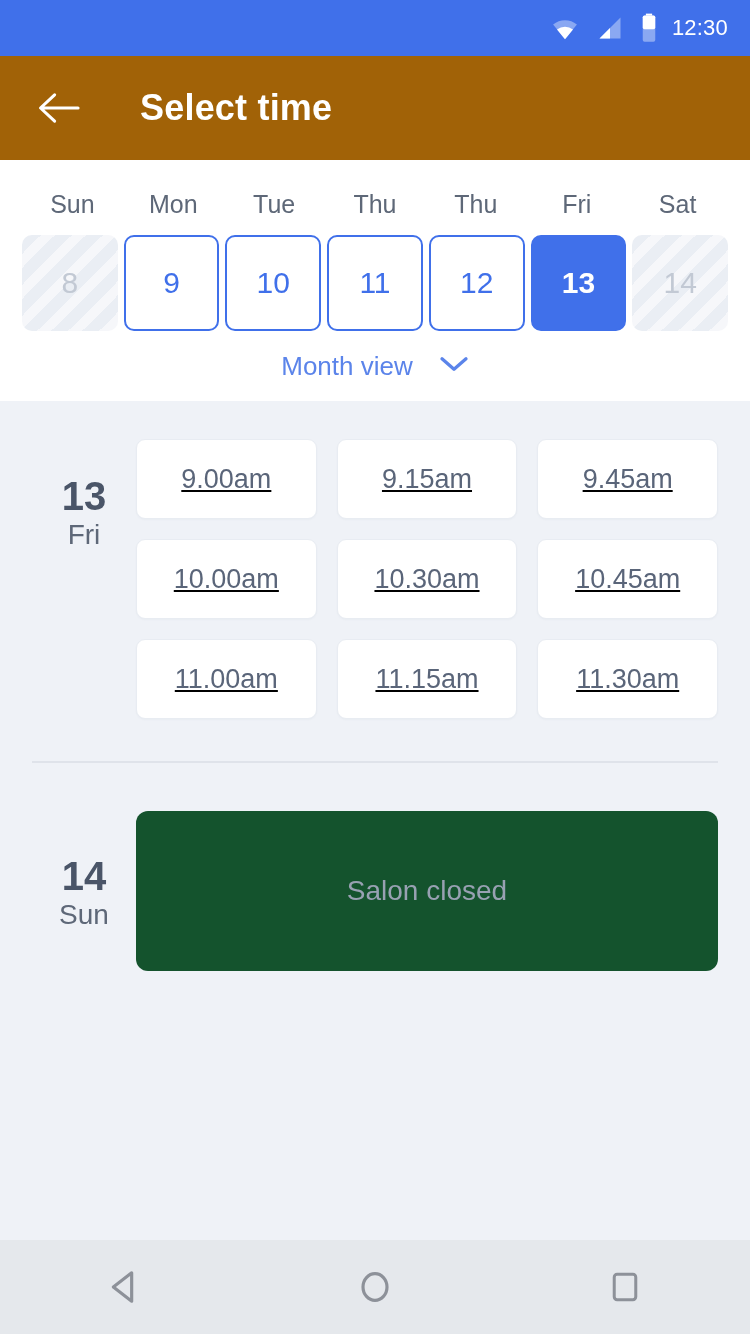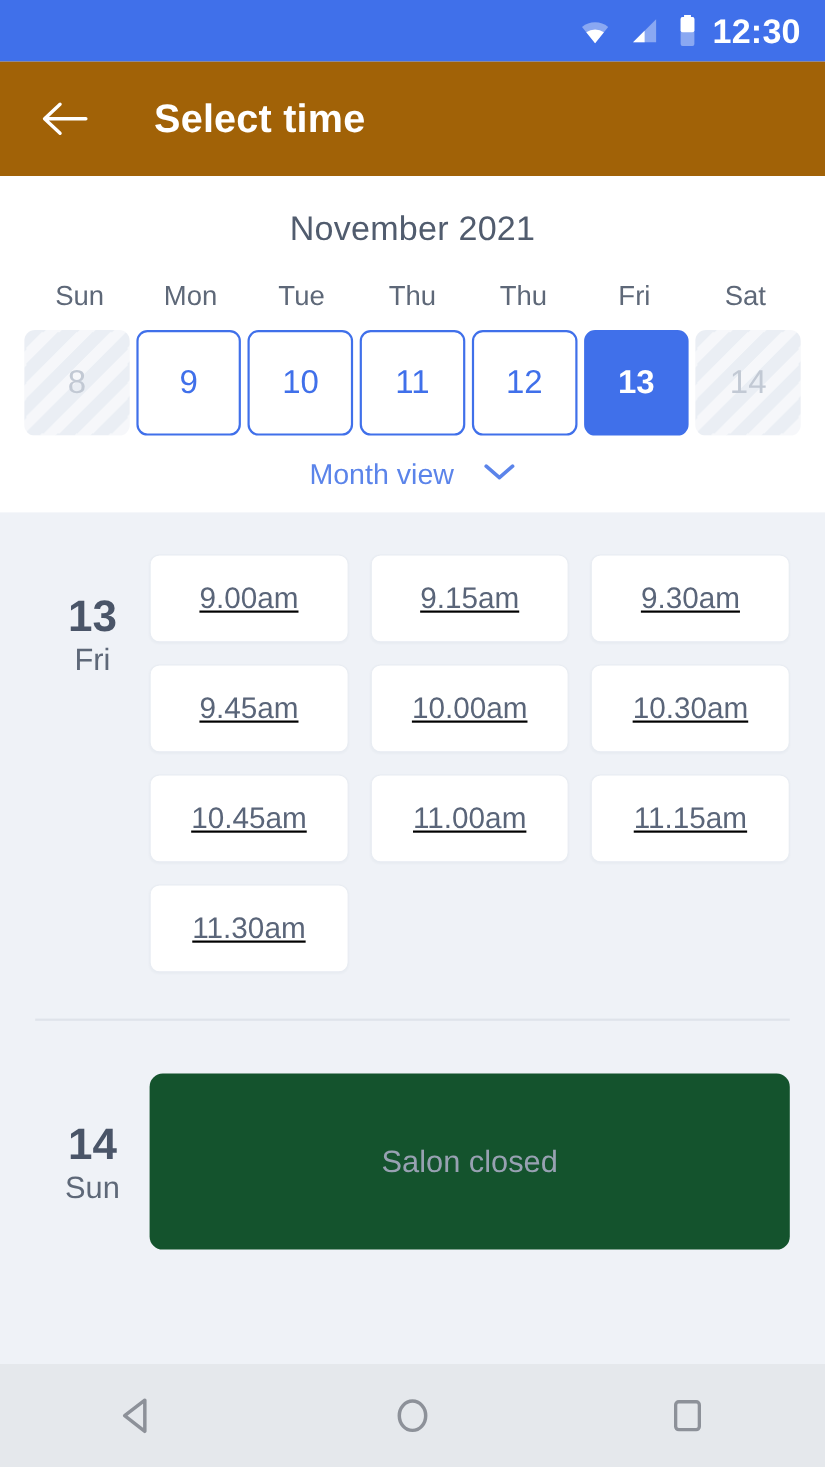--- a/index.html
+++ b/index.html
@@ -40,22 +40,22 @@
     align-items: center;
     gap: 16px;
   }
   .si {
     display: flex;
     align-items: center;
     justify-content: center;
   }
   .status-time {
     color: #ffffff;
-    font-size: 31px;
-    font-weight: bold;
+    font-size: 22px;
+    font-weight: normal;
     letter-spacing: 0.2px;
     margin-left: 14px;
     line-height: 1;
   }
 
   
   .app-bar {
     height: 104px;
     background: #a16207;
     display: flex;
@@ -283,21 +283,20 @@
   <div class="app-bar">
     <div class="back-btn">
       <svg width="44" height="34" viewBox="0 0 30 22">
         <path d="M12 2 L2.4 11 L12 20 M2.6 11 L28 11" fill="none" stroke="#ffffff" stroke-width="2.1" stroke-linecap="round" stroke-linejoin="round"></path>
       </svg>
     </div>
     <span class="app-title">Select time</span>
   </div>
 
   <div class="calendar-card">
-    <div class="month-title">November 2021</div>
 
     <div class="weekday-row">
       <span class="weekday">Sun</span>
       <span class="weekday">Mon</span>
       <span class="weekday">Tue</span>
       <span class="weekday">Thu</span>
       <span class="weekday">Thu</span>
       <span class="weekday">Fri</span>
       <span class="weekday">Sat</span>
     </div>
@@ -325,21 +324,20 @@
   <div class="slots-area">
 
     <div class="day-group">
       <div class="day-label">
         <span class="dnum">13</span>
         <span class="dname">Fri</span>
       </div>
       <div class="slot-grid">
         <div class="slot">9.00am</div>
         <div class="slot">9.15am</div>
-        <div class="slot">9.30am</div>
         <div class="slot">9.45am</div>
         <div class="slot">10.00am</div>
         <div class="slot">10.30am</div>
         <div class="slot">10.45am</div>
         <div class="slot">11.00am</div>
         <div class="slot">11.15am</div>
         <div class="slot">11.30am</div>
       </div>
     </div>
 

